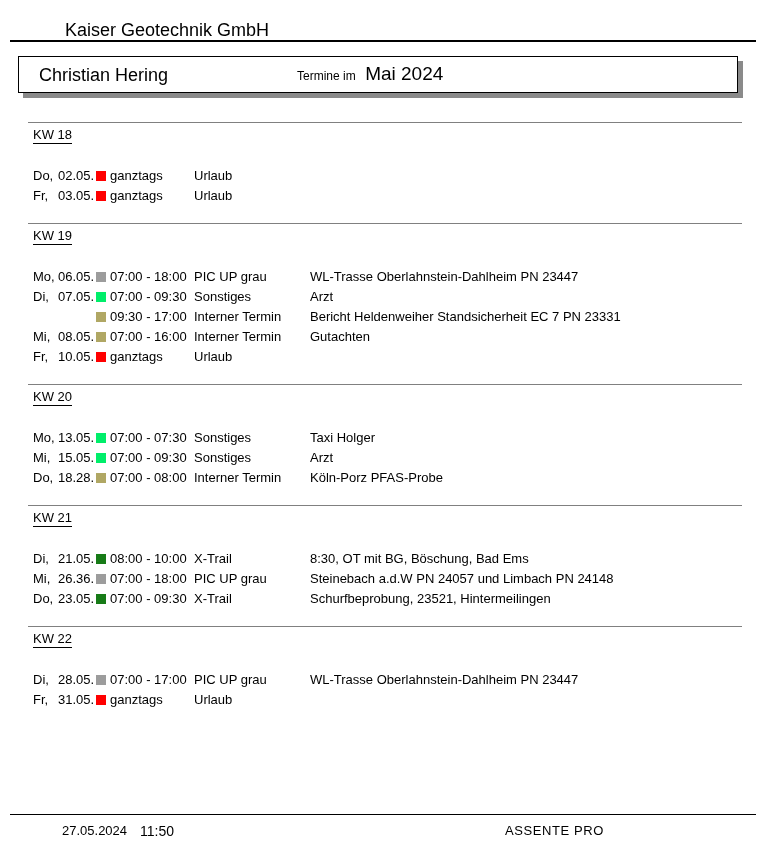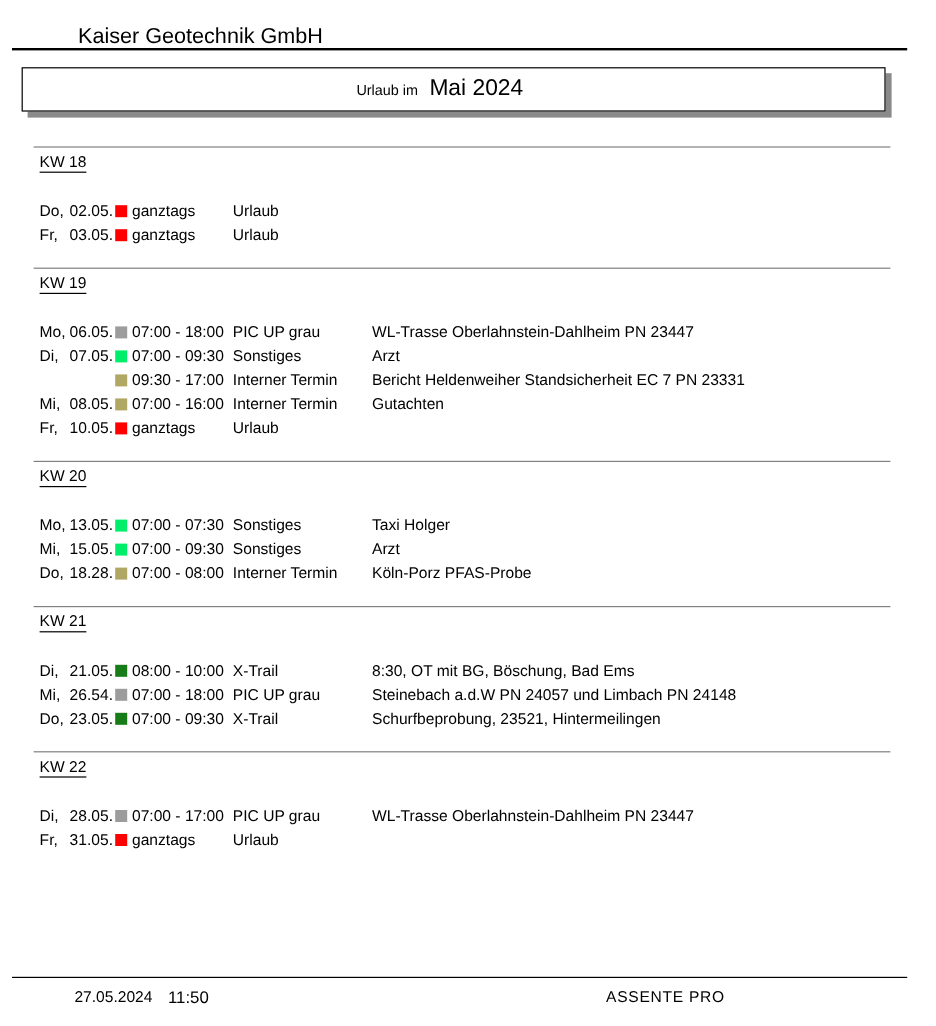--- a/index.html
+++ b/index.html
@@ -36,22 +36,23 @@
 </style>
 </head>
 <body>
 
 <div class="page">
 
   <div class="company">Kaiser Geotechnik GmbH</div>
   <div class="topline"></div>
 
   <div class="titlebox">
+    <span class="person">Christian Hering</span>
     <span class="titleright">
-      <span class="termine">Urlaub im</span>
+      <span class="termine">Termine im</span>
       <span class="month">Mai 2024</span>
     </span>
   </div>
 
   <div class="sections">
       <div>
         <div class="divider"></div>
         <div class="kw">KW 18</div>
         <div class="rows">
           <div class="row">
@@ -155,21 +156,21 @@
           <div class="row">
             <span class="day">Di,</span>
             <span class="date">21.05.</span>
             <span class="sq" style="background: rgb(23, 123, 23);"></span>
             <span class="time">08:00 - 10:00</span>
             <span class="cat">X-Trail</span>
             <span class="desc">8:30, OT mit BG, Böschung, Bad Ems</span>
           </div>
           <div class="row">
             <span class="day">Mi,</span>
-            <span class="date">26.54.</span>
+            <span class="date">26.36.</span>
             <span class="sq" style="background: rgb(156, 156, 156);"></span>
             <span class="time">07:00 - 18:00</span>
             <span class="cat">PIC UP grau</span>
             <span class="desc">Steinebach a.d.W PN 24057 und Limbach PN 24148</span>
           </div>
           <div class="row">
             <span class="day">Do,</span>
             <span class="date">23.05.</span>
             <span class="sq" style="background: rgb(23, 123, 23);"></span>
             <span class="time">07:00 - 09:30</span>

